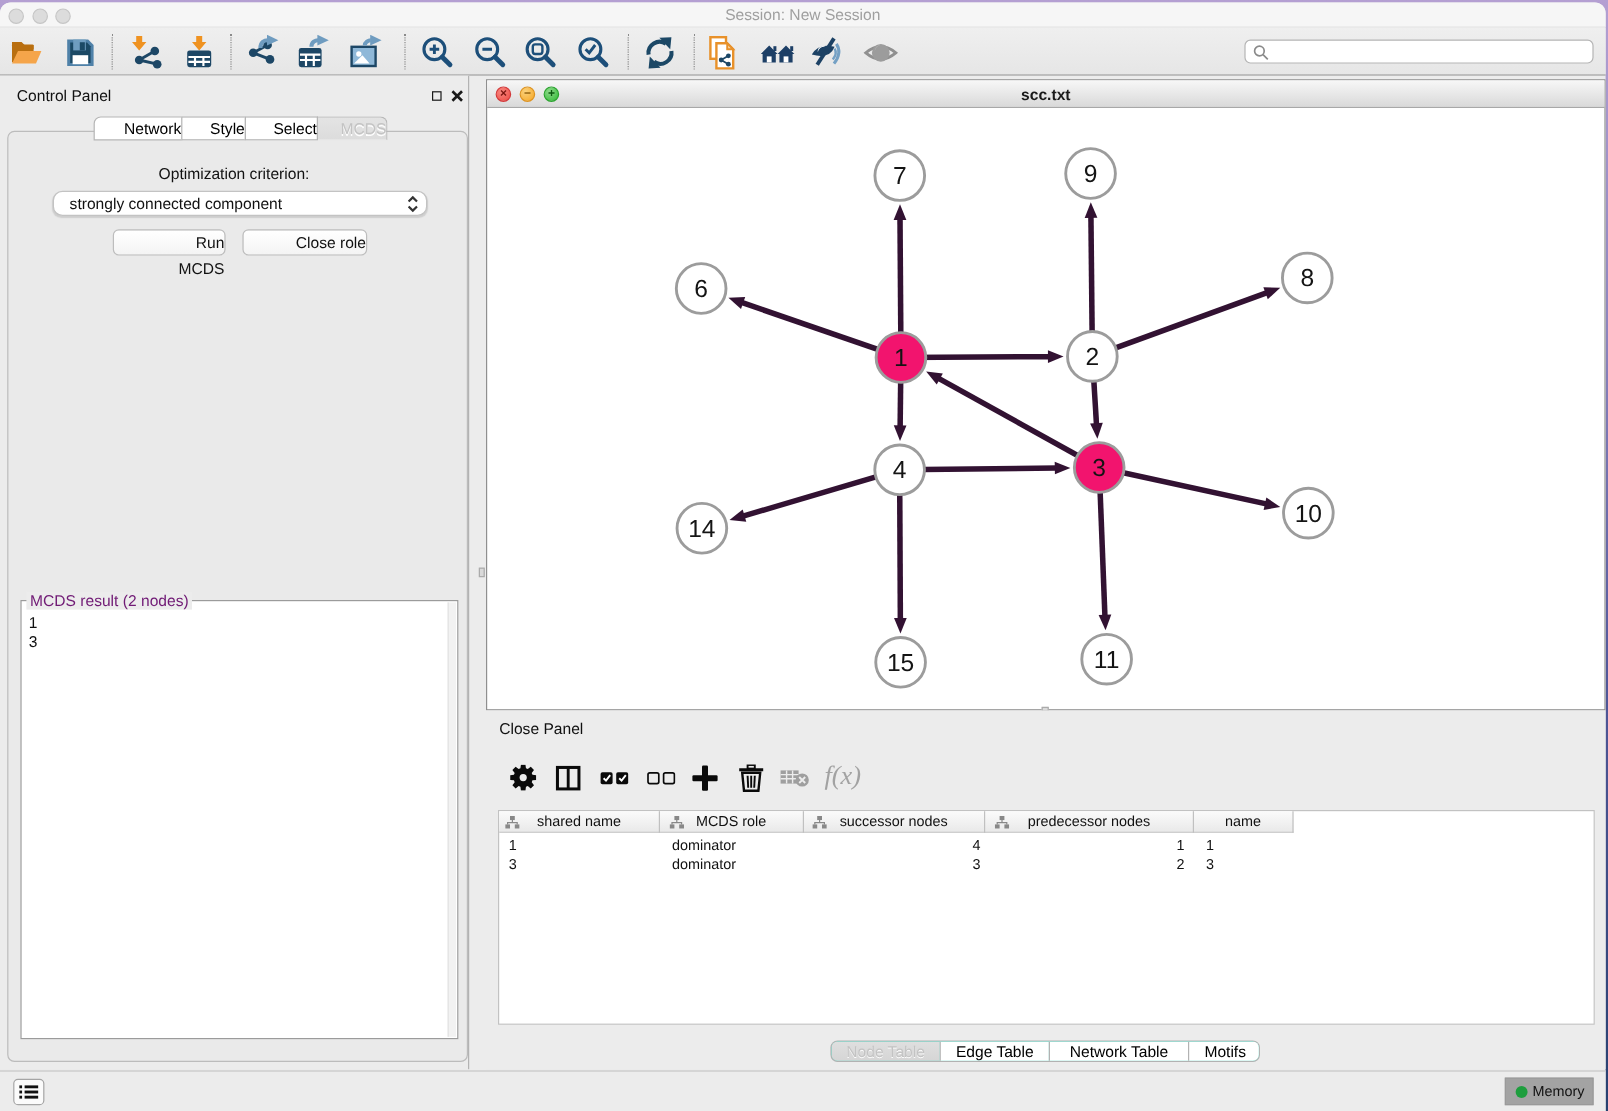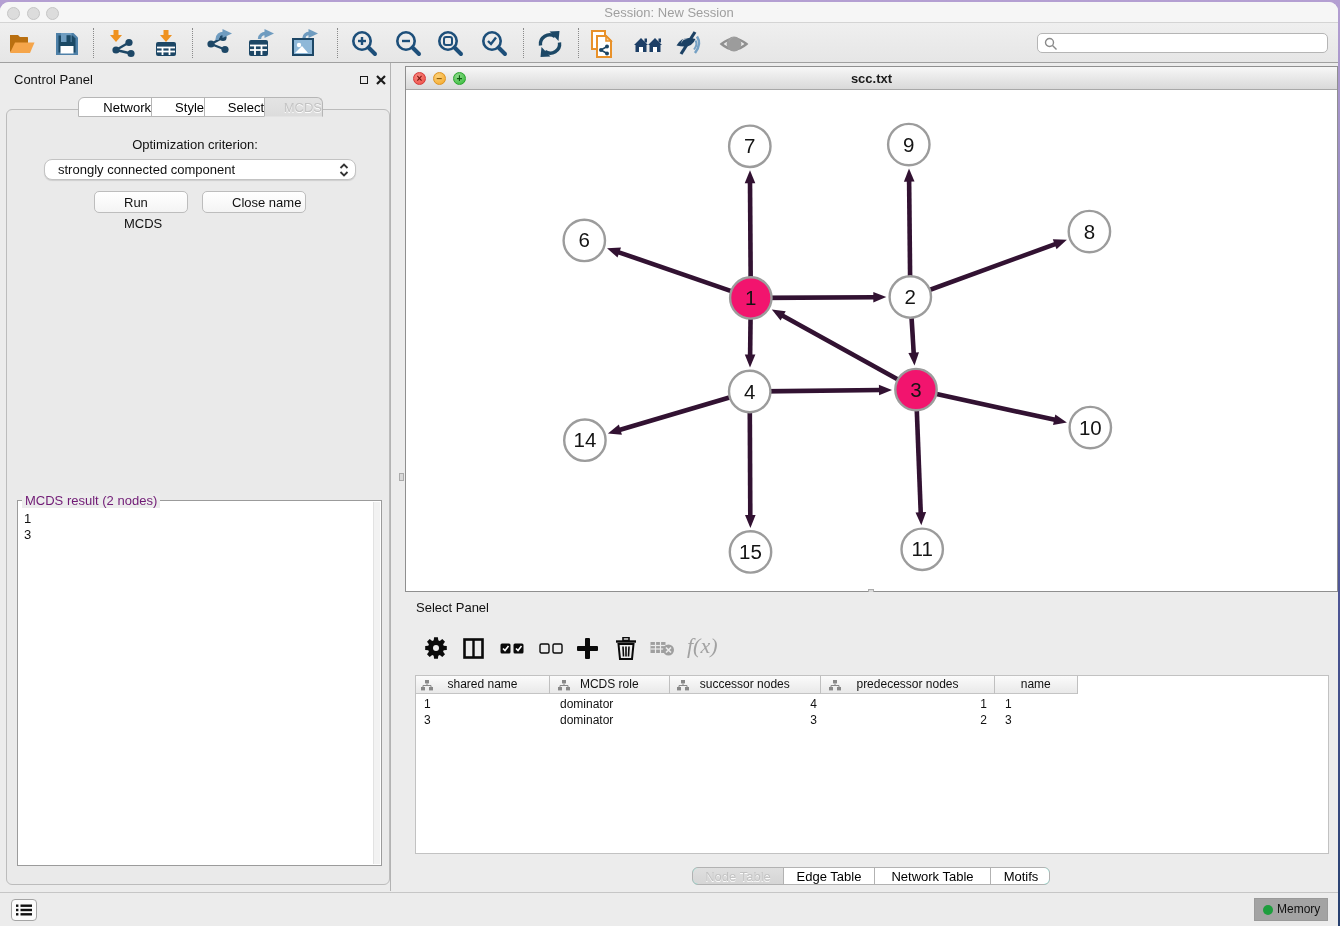--- a/index.html
+++ b/index.html
@@ -14,21 +14,21 @@
 .tbi{position:absolute;top:6px;}
 #searchbox{position:absolute;left:1037px;top:10px;width:291px;height:20px;background:#fff;border:1px solid #b5b5b5;border-radius:5px;}
 
 #cp{position:absolute;left:0;top:63px;width:391px;height:828px;background:#ececec;border-right:1px solid #b3b3b3;}
 #cp-title{position:absolute;left:14px;top:9px;font-size:13px;color:#111;}
 #cp-tabs{position:absolute;left:78px;top:34px;height:20px;font-size:13px;z-index:3;}
 .tab{position:absolute;top:0;height:20px;line-height:19px;text-align:right;background:#fff;border:1px solid #b6b6b6;color:#000;}
 #tabpane{position:absolute;left:6px;top:46px;width:384px;height:776px;background:#eaeaea;border:1px solid #bcbcbc;border-radius:6px;}
 #optlabel{position:absolute;left:0;top:74px;width:100%;text-align:center;font-size:13px;color:#111;}
 #combo{position:absolute;left:44px;top:96px;width:312px;height:21px;background:#fff;border:1px solid #c3c3c3;border-radius:8px;box-shadow:0 1px 1px rgba(0,0,0,0.12);font-size:13px;line-height:20px;color:#111;}
-.btn{position:absolute;top:128px;height:22px;background:linear-gradient(#fff,#f4f4f4);border:1px solid #bdbdbd;border-radius:5px;font-size:13px;text-align:left;line-height:21px;color:#111;padding-left:29px;}
+.btn{position:absolute;top:128px;height:22px;background:linear-gradient(#fff,#f4f4f4);border:1px solid #bdbdbd;border-radius:5px;font-size:13px;text-align:right;line-height:21px;color:#111;padding-left:29px;}
 #fieldset{position:absolute;left:17px;top:437px;width:365px;height:366px;border:1px solid #9b9b9b;background:#fff;}
 #fieldset-legend{position:absolute;left:4px;top:-8px;background:#ececec;padding:0 3px;font-size:13px;color:#701a75;}
 
 #netwin{position:absolute;left:405px;top:66px;width:933px;height:526px;border:1px solid #8f8f8f;background:#fff;}
 #nw-titlebar{position:absolute;left:0;top:0;width:100%;height:23px;background:linear-gradient(#f7f7f7,#d9d9d9);border-bottom:1px solid #a8a8a8;}
 #nw-title{position:absolute;top:4px;left:0;width:100%;text-align:center;font-size:13px;font-weight:bold;color:#1a1a1a;}
 .nwtl{position:absolute;top:4.5px;width:13px;height:13px;border-radius:50%;font-size:10px;font-weight:bold;text-align:center;line-height:12px;}
 
 #tp{position:absolute;left:405px;top:592px;width:933px;height:299px;background:#ececec;}
 #tp-title{position:absolute;left:11px;top:8px;font-size:13px;color:#111;}
@@ -198,21 +198,21 @@
   </div>
   <div id="tabpane"></div>
   <div id="optlabel">Optimization criterion:</div>
   <div id="combo"><span style="padding-left:13px;">strongly connected component</span>
     <svg width="10" height="14" style="position:absolute;right:6px;top:3px;" viewBox="0 0 10 14">
       <path d="M1.5 5 L5 1.5 L8.5 5" fill="none" stroke="#333" stroke-width="1.8"></path>
       <path d="M1.5 9 L5 12.5 L8.5 9" fill="none" stroke="#333" stroke-width="1.8"></path>
     </svg>
   </div>
   <div class="btn" style="left:94px;width:94px;">Run MCDS</div>
-  <div class="btn" style="left:202px;width:104px;">Close name</div>
+  <div class="btn" style="left:202px;width:104px;">Close role</div>
   <div id="fieldset">
     <div id="fieldset-legend">MCDS result (2 nodes)</div>
     <div class="abs" style="left:6px;top:10px;font-size:13px;line-height:16px;color:#111;">1<br>3</div>
     <div class="abs" style="right:1px;top:1px;width:7px;height:362px;background:#f2f2f2;border-left:1px solid #e2e2e2;"></div>
   </div>
 </div>
 <div id="netwin">
   <div id="nw-titlebar">
     <div class="nwtl" style="left:7px;background:radial-gradient(circle at 35% 30%,#f8867f,#ee4c43);border:1px solid #d3393a;color:#79150f;">×</div>
     <div class="nwtl" style="left:27px;background:radial-gradient(circle at 35% 30%,#fbd17b,#f5a623);border:1px solid #dd9321;color:#8a5a08;">−</div>
@@ -276,21 +276,21 @@
       <text x="1090.3" y="434.6">10</text>
       <text x="922.2" y="556.3">11</text>
       <text x="584.9" y="447.2">14</text>
       <text x="750.5" y="558.9">15</text>
     </g>
   </svg>
 </div>
 <div class="abs" style="left:868px;top:589px;width:6px;height:4px;background:#d9d9d9;border:1px solid #ababab;"></div>
 <div class="abs" style="left:399px;top:473px;width:5px;height:8px;background:#d9d9d9;border:1px solid #ababab;"></div>
 <div id="tp">
-  <div id="tp-title">Select Panel</div>
+  <div id="tp-title">Close Panel</div>
 
   <div id="tp-toolbar">
     <svg style="position:absolute;left:20px;top:17px;" width="22" height="22" viewBox="0 0 22 22">
       <path d="M9.1,0.2 L12.9,0.2 L13.3,3.3 L14.8,3.9 L17.3,2.0 L20.0,4.7 L18.1,7.2 L18.7,8.7 L21.8,9.1 L21.8,12.9 L18.7,13.3 L18.1,14.8 L20.0,17.3 L17.3,20.0 L14.8,18.1 L13.3,18.7 L12.9,21.8 L9.1,21.8 L8.7,18.7 L7.2,18.1 L4.7,20.0 L2.0,17.3 L3.9,14.8 L3.3,13.3 L0.2,12.9 L0.2,9.1 L3.3,8.7 L3.9,7.2 L2.0,4.7 L4.7,2.0 L7.2,3.9 L8.7,3.3 Z" fill="#0a0a0a"></path>
       <circle cx="11" cy="11" r="3" fill="#ececec"></circle>
     </svg>
     <svg style="position:absolute;left:58px;top:17.5px;" width="21" height="21" viewBox="0 0 21 21">
       <rect x="1.5" y="1.5" width="18" height="18" fill="none" stroke="#0a0a0a" stroke-width="2.6"></rect>
       <line x1="10.5" y1="1" x2="10.5" y2="20" stroke="#0a0a0a" stroke-width="2.4"></line>
     </svg>

